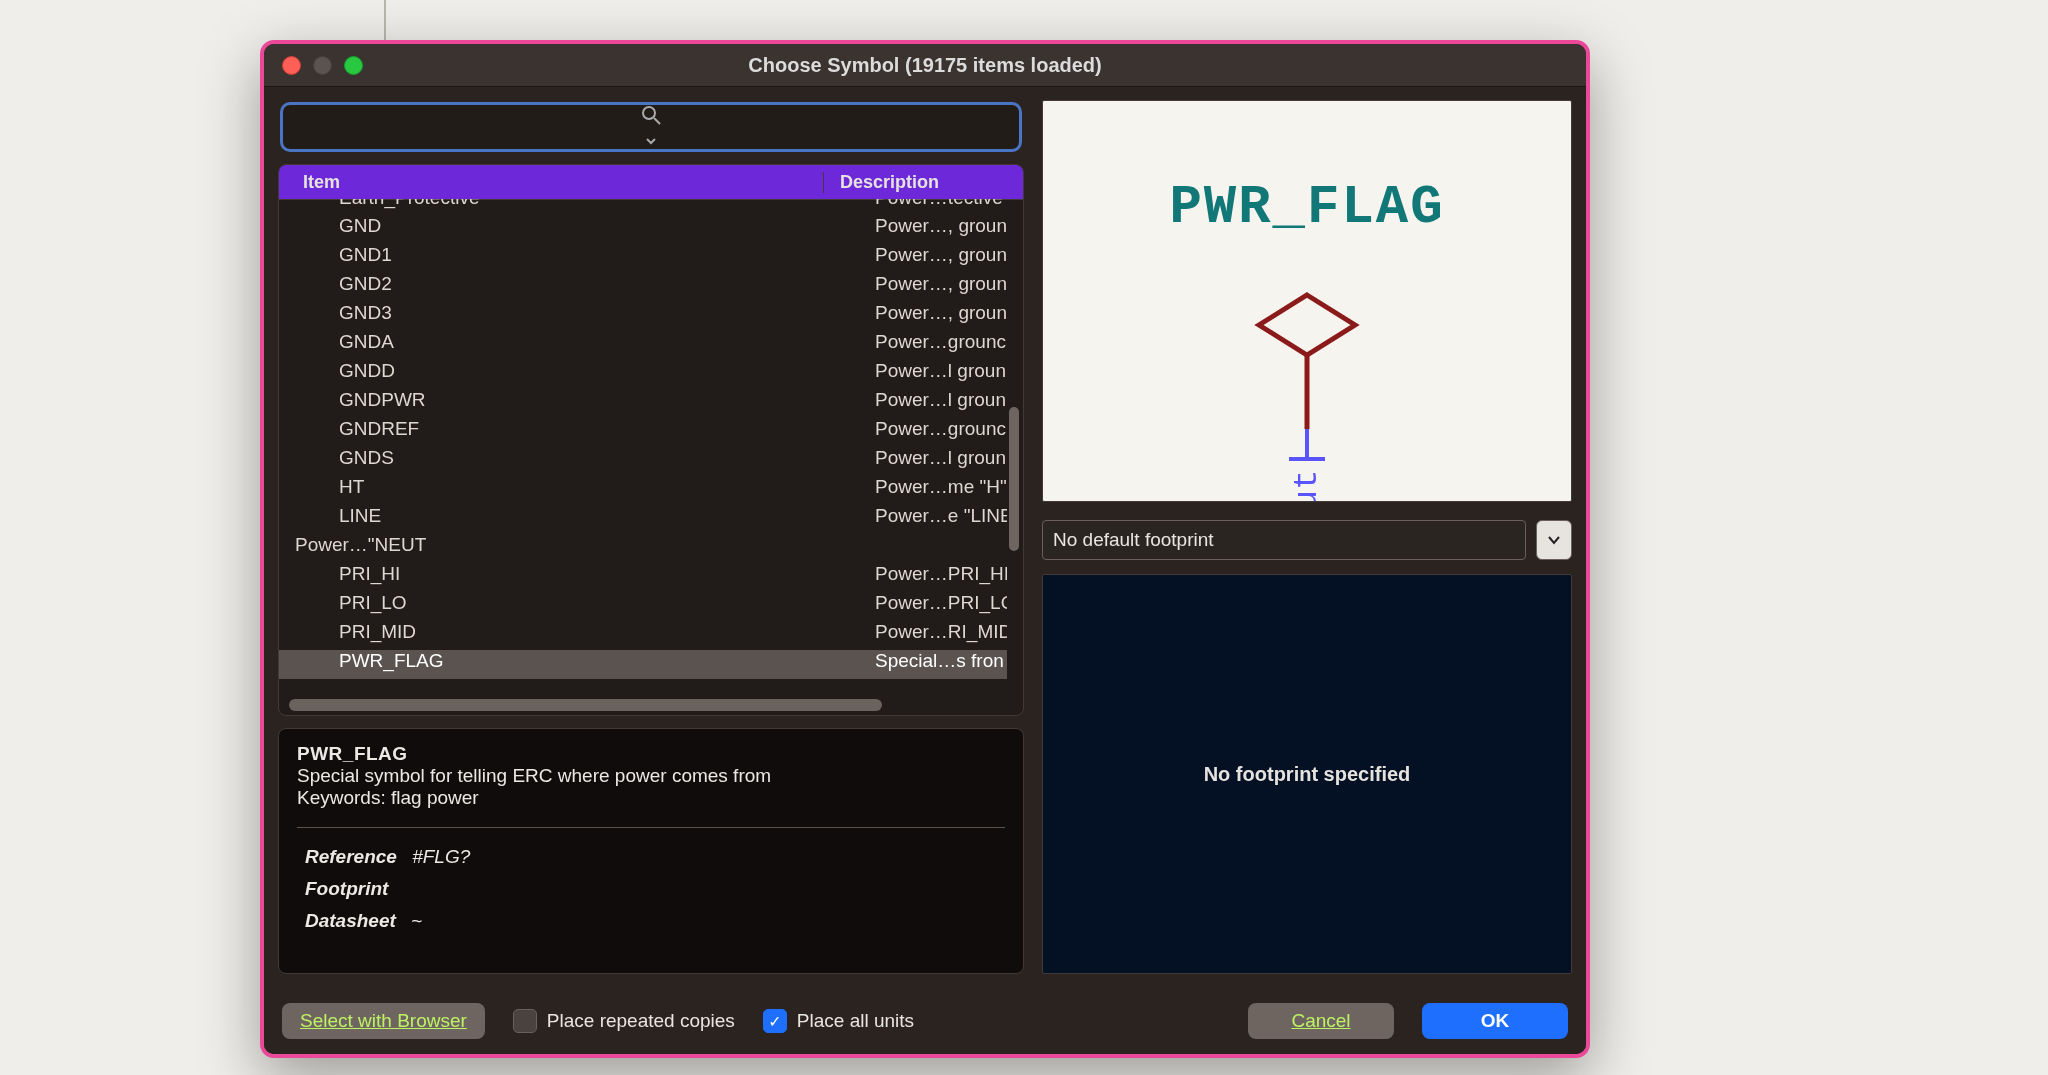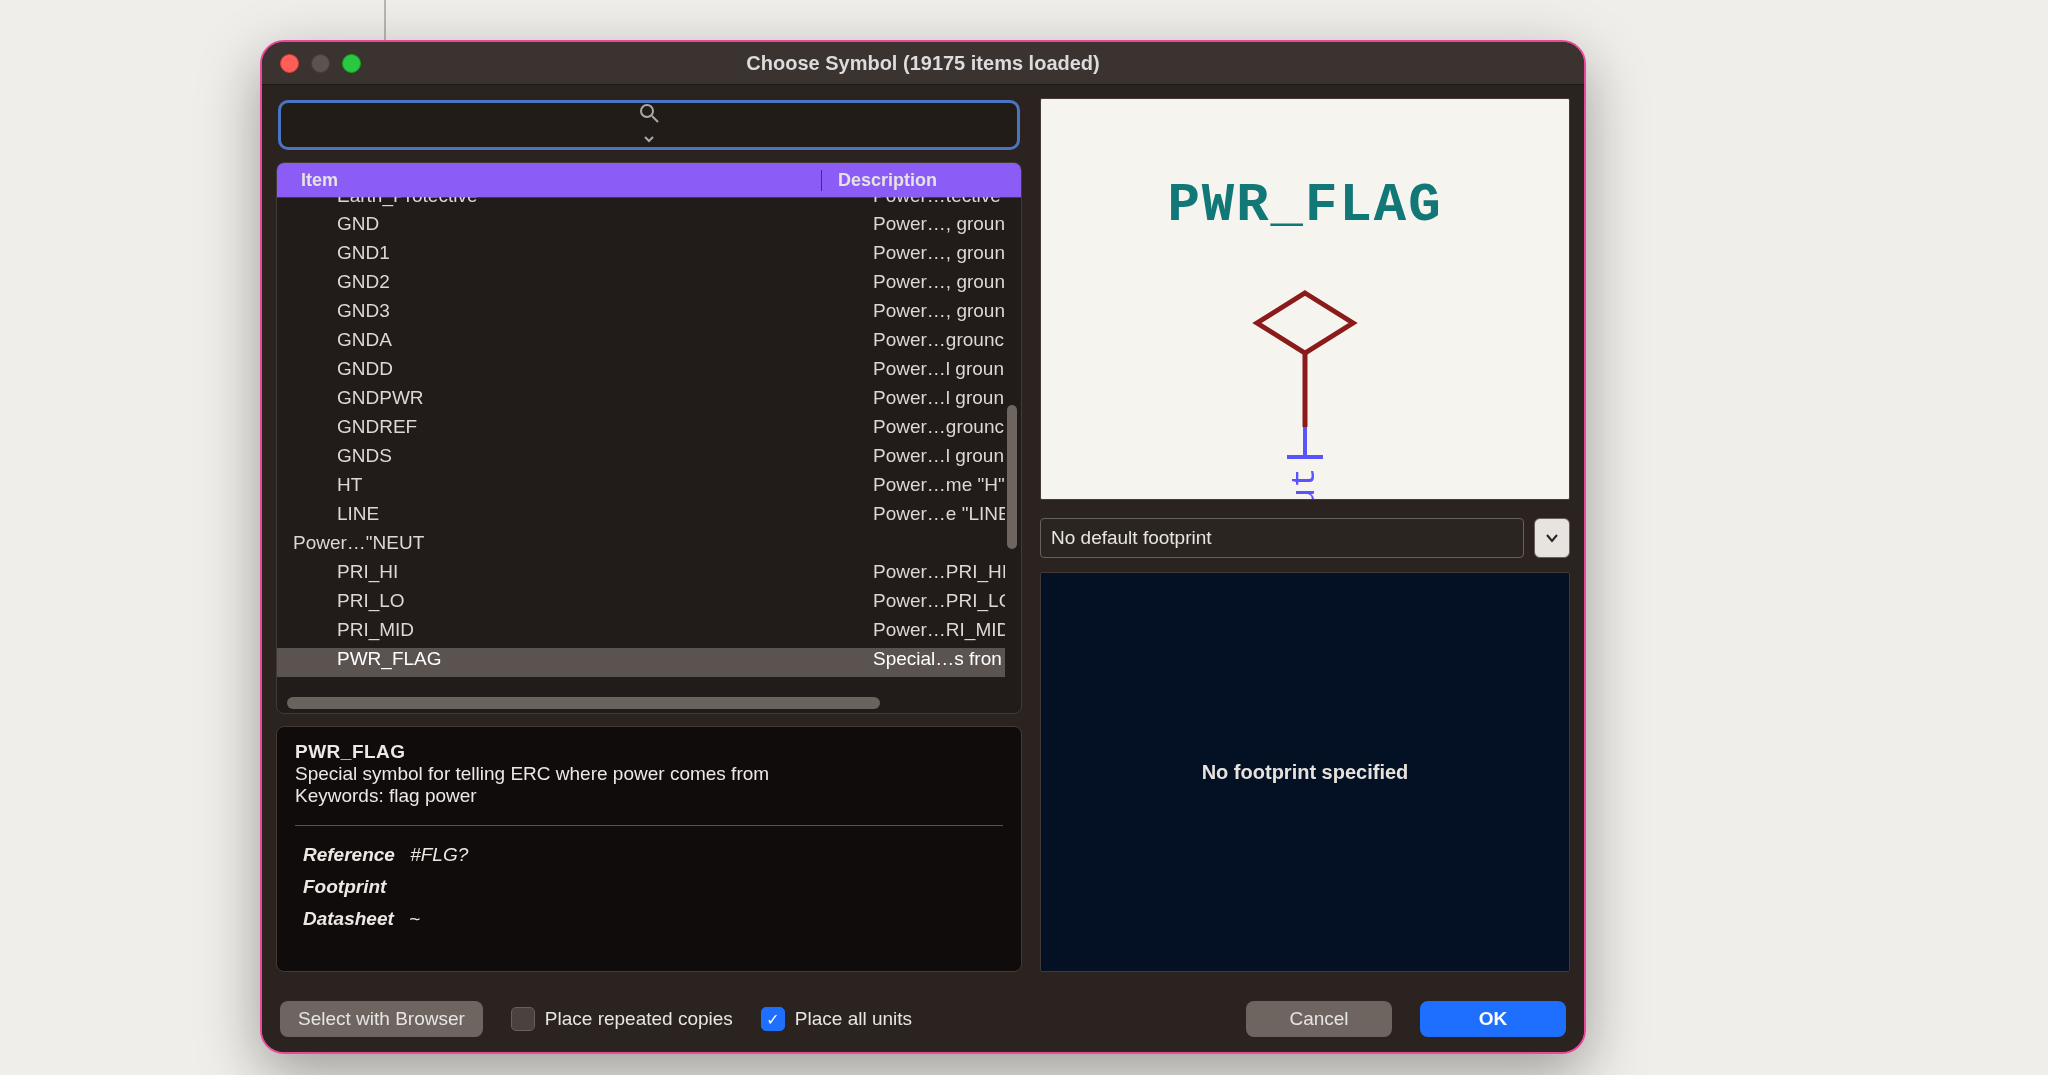--- a/index.html
+++ b/index.html
@@ -19,22 +19,22 @@
     left: 384px; top: 0; height: 58px; width: 0;
     border-left: 2px solid #b9b6b0;
   }
   .dialog {
     position: absolute;
     left: 260px;
     top: 40px;
     width: 1322px;
     height: 1010px;
     background: #2a2320;
-    border: 2px solid #ec4899;
-    border-radius: 24px;
+    border: 4px solid #ec4899;
+    border-radius: 14px;
     box-shadow: 0 20px 60px rgba(0,0,0,.35);
     overflow: hidden;
   }
   .titlebar {
     height: 42px;
     display: flex;
     align-items: center;
     background: #3b3330;
     border-bottom: 1px solid #1c1715;
     position: relative;
@@ -103,21 +103,21 @@
     border: 1px solid #433935;
     border-radius: 8px;
     height: 550px;
     position: relative;
     overflow: hidden;
   }
   .list-header {
     display: flex;
     height: 34px;
     align-items: center;
-    background: #8b5cf6;
+    background: #6d28d9;
     border-bottom: 1px solid #433935;
     font-weight: 600;
     color: #e6e2df;
     font-size: 18px;
   }
   .col-item { width: 520px; padding-left: 24px; border-right: 1px solid #433935; }
   .col-desc { flex: 1; padding-left: 16px; }
   .list-rows {
     position: absolute;
     top: 34px; left: 0; right: 16px; bottom: 18px;
@@ -256,21 +256,21 @@
   }
   .btn {
     height: 36px;
     border-radius: 8px;
     padding: 0 18px;
     font-size: 19px;
     display:flex; align-items:center; justify-content:center;
     cursor: pointer;
     user-select: none;
   }
-  .btn.gray { background:#6e6560; color:#e5e5e5; }
+  .btn.gray { background:#6e6560; color:#bef264;text-decoration:underline; }
   .btn.blue { background:#1f6fff; color:#fff; font-weight:600; }
   .chk {
     display:flex; align-items:center; gap:10px;
     color: #e9e5e1;
   }
   .chk .box {
     width: 22px; height: 22px; border-radius:5px;
     background:#4a423e; border:1px solid #6a5f59;
     display:flex; align-items:center; justify-content:center;
     color:#fff; font-size:16px;

